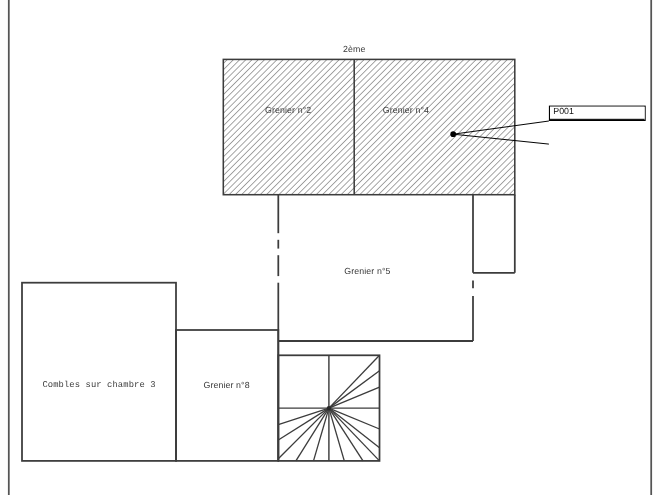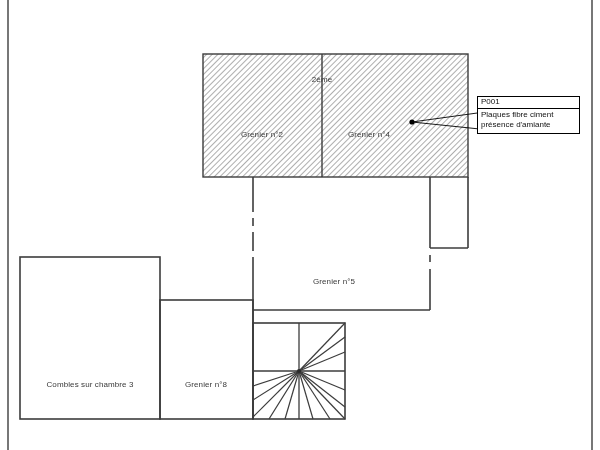--- a/index.html
+++ b/index.html
@@ -30,21 +30,20 @@
     position: absolute;
     font-family: "Liberation Sans", sans-serif;
     font-size: 8px;
     color: #3a3a3a;
     white-space: nowrap;
     letter-spacing: 0.1px;
     line-height: 1.15;
   }
   .label-centered {
     transform: translate(-50%, -50%);
-    margin-top: 35px;
   }
   #callout-box {
     position: absolute;
     border: 1px solid #000000;
     background: #ffffff;
     box-sizing: border-box;
   }
   #callout-id-row {
     border-bottom: 1px solid #000000;
     padding: 1px 3px 1px 3px;
@@ -146,25 +145,21 @@
   </svg>
 
   <div class="plan-label label-centered" style="left:322px; top:45px;">2ème</div>
 
   <div class="plan-label label-centered" style="left:262px; top:100px;">Grenier n°2</div>
 
   <div class="plan-label label-centered" style="left:369px; top:100px;">Grenier n°4</div>
 
   <div class="plan-label label-centered" style="left:334px; top:247px;">Grenier n°5</div>
 
-  <div class="plan-label label-centered" style="left:90px; top:350px;">Combles sur chambre 3</div>
+  <div class="plan-label label-centered" style="left:90px; top:350px;font-family:Liberation Mono, monospace;">Combles sur chambre 3</div>
 
   <div class="plan-label label-centered" style="left:206px; top:350px;">Grenier n°8</div>
 
-  <div id="callout-box" style="left:477px; top:96px; width:103px;">
+  <div id="callout-box" style="left:499px; top:96px; width:88px;">
     <div id="callout-id-row">P001</div>
-    <div id="callout-body">
-      <span class="callout-line">Plaques fibre ciment</span>
-      <span class="callout-line">présence d'amiante</span>
-    </div>
   </div>
 
 </div>
 
 </body></html>

